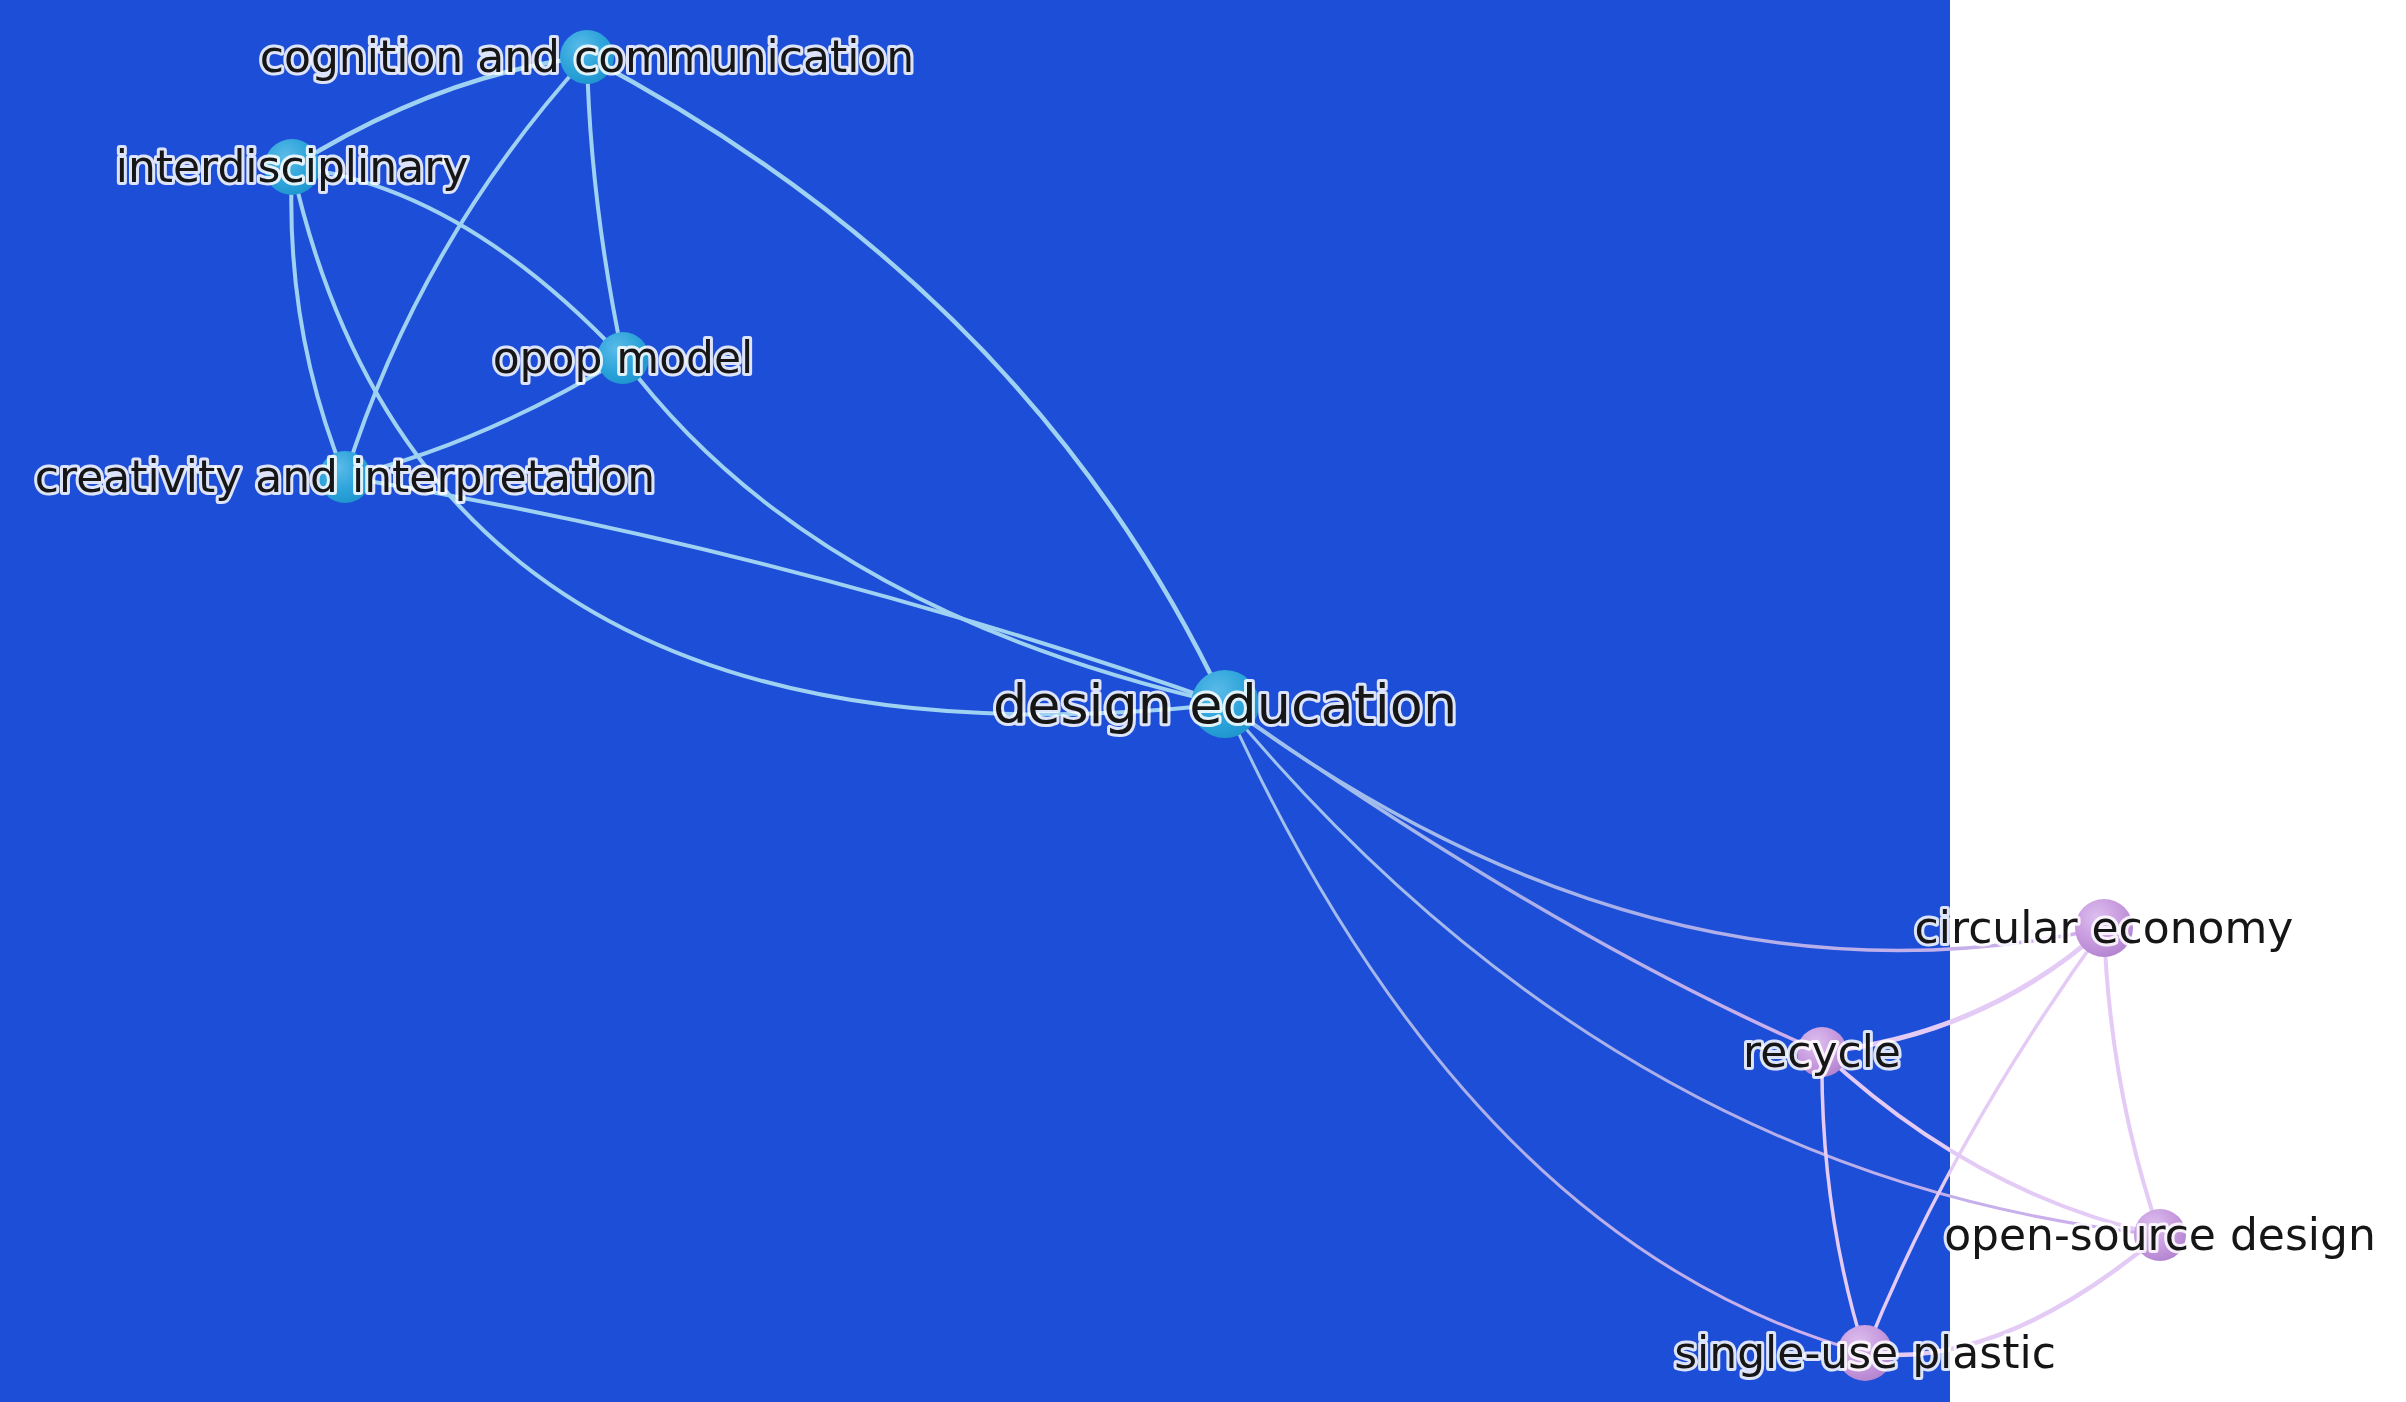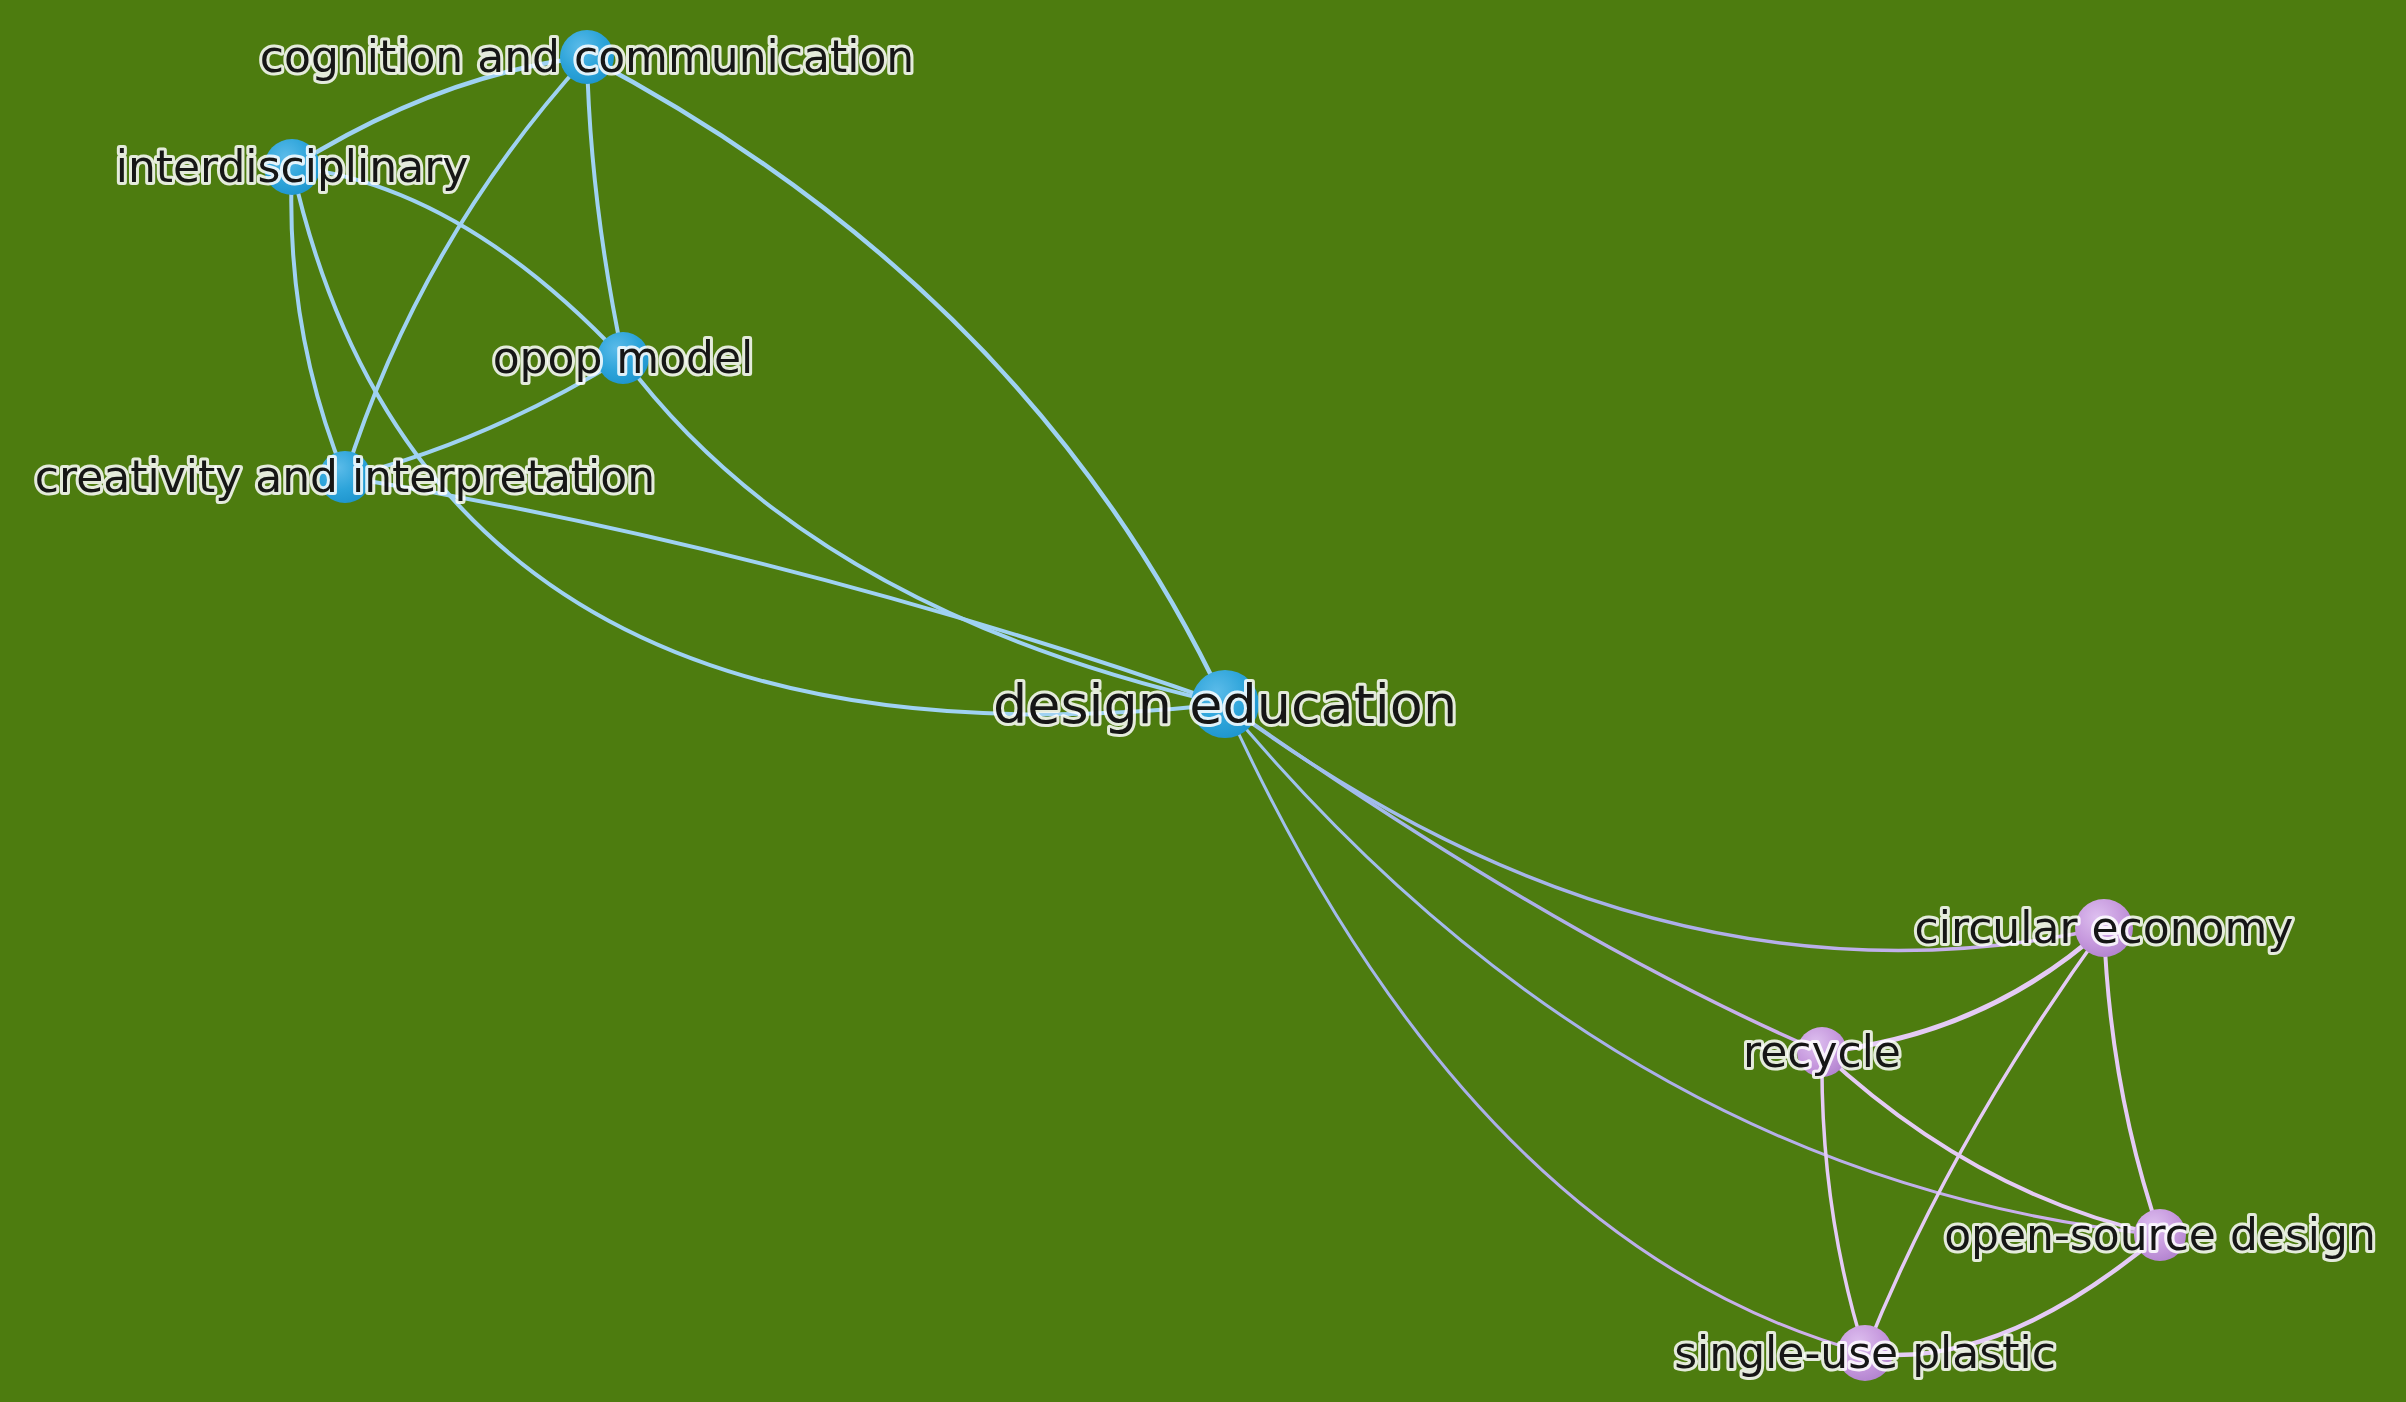--- a/index.html
+++ b/index.html
@@ -8,23 +8,23 @@
     background: #ffffff;
   }
   body {
     width: 2406px;
     height: 1402px;
     overflow: hidden;
     font-family: "DejaVu Sans", "Liberation Sans", sans-serif;
   }
   .canvas {
     position: relative;
-    width: 2406px;
+    width: 1950px;
     height: 1402px;
-    background: #4d7c0f;
+    background: #1d4ed8;
   }
   svg#graph {
     display: block;
     width: 2406px;
     height: 1402px;
   }
   .edge {
     fill: none;
     stroke-linecap: round;
   }

